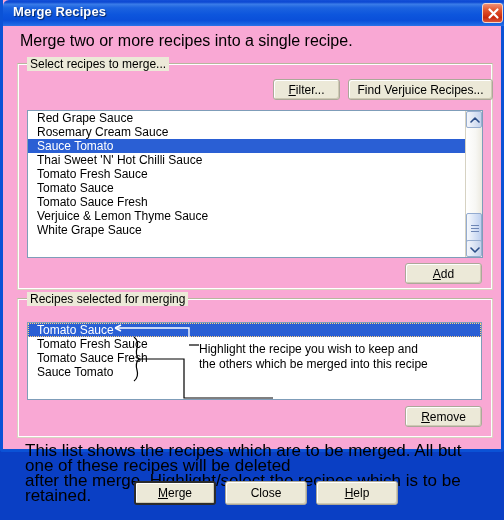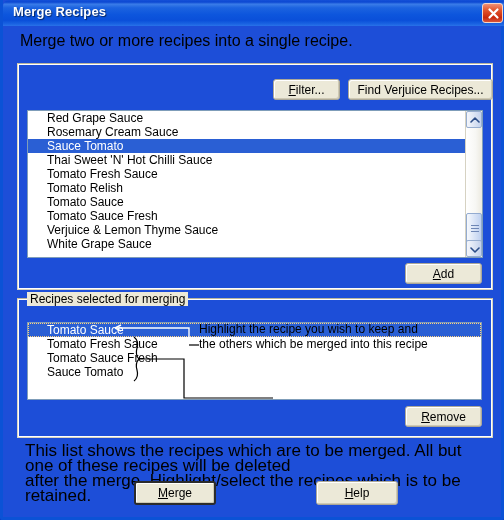--- a/index.html
+++ b/index.html
@@ -3,23 +3,23 @@
 <meta charset="utf-8">
 <style>
   html,body{margin:0;padding:0;}
   body{
     width:504px;height:520px;overflow:hidden;
     font-family:"Liberation Sans", sans-serif;
     font-size:12px;
     background:#0a3fc4;
   }
   .window{
-    position:absolute;left:0;top:0;width:504px;height:520px;
-    box-sizing:border-box;
-    background:#1d4ed8;
+    position:absolute;left:0;top:0;width:504px;height:452px;
+    box-sizing:border-box;
+    background:#f9a8d4;
     border:3px solid #0b52d6;
     border-top:none;
     border-radius:0 0 3px 3px;
   }
   
   .titlebar{
     position:absolute;left:0;top:0;width:504px;height:26px;
     background:linear-gradient(to bottom,
       #1450d8 0%, #0c48d2 8%, #3a7ce8 16%, #1c63e0 30%,
       #0d56dd 55%, #0a4fd9 78%, #1a63e2 92%, #2a72e8 100%);
@@ -101,21 +101,21 @@
     border:1px solid #7f9db9;
     box-sizing:border-box;
     overflow:hidden;
   }
   #lb1{left:24px;top:110px;width:456px;height:148px;}
   #lb2{left:24px;top:322px;width:455px;height:78px;}
   .list-items{position:absolute;left:0;top:0;right:0;}
   #lb1 .list-items{right:17px;}
   .row{
     height:14px;line-height:14px;
-    padding-left:19px;
+    padding-left:9px;
     font-size:12px;color:#000;
     white-space:nowrap;overflow:hidden;
     cursor:default;
   }
   .row.selected{
     background:#2a5fd4;
     color:#ffffff;
   }
   #lb2 .row.selected{
     outline:1px dotted #ffd27f;
@@ -153,21 +153,21 @@
   }
   .sb-grip{position:absolute;left:4px;top:50%;margin-top:-4px;width:8px;height:8px;}
   .sb-grip i{display:block;height:1px;background:#6d86b5;margin-bottom:2px;}
   
   .annot{
     position:absolute;
     font-size:12px;color:#000;
     white-space:nowrap;
     line-height:15px;
   }
-  #annot-text{left:196px;top:322px;}
+  #annot-text{left:196px;top:342px;}
   .annot-svg{position:absolute;left:0;top:0;pointer-events:none;}
   
   .note{
     position:absolute;left:22px;top:443px;width:460px;
     font-size:17px;color:#000;line-height:15px;
   }
 </style>
 </head>
 <body>
 
@@ -180,32 +180,32 @@
         <path d="M3.5 3.5 L11.5 11.5 M11.5 3.5 L3.5 11.5" stroke="#ffffff" stroke-width="2.2" stroke-linecap="round"></path>
       </svg>
     </div>
   </div>
 
   <div class="intro">Merge two or more recipes into a single recipe.</div>
 
   <div class="groupbox" id="gb1">
     <div class="group-inner"></div>
   </div>
+  <div class="group-label" style="position:absolute;left:24px;top:57px;">Select recipes to merge...</div>
 
   <div class="btn" id="btn-filter"><u>F</u>ilter...</div>
   <div class="btn" id="btn-findsimilar">Find Verjuice Recipes...</div>
 
   <div class="listbox" id="lb1">
     <div class="list-items" id="lb1-items">
         <div class="row">Red Grape Sauce</div>
         <div class="row">Rosemary Cream Sauce</div>
         <div class="row selected">Sauce Tomato</div>
         <div class="row">Thai Sweet 'N' Hot Chilli Sauce</div>
         <div class="row">Tomato Fresh Sauce</div>
-        <div class="row">Tomato Relish</div>
         <div class="row">Tomato Sauce</div>
         <div class="row">Tomato Sauce Fresh</div>
         <div class="row">Verjuice &amp; Lemon Thyme Sauce</div>
         <div class="row">White Grape Sauce</div>
       </div>
     <div class="scrollbar">
       <div class="sb-btn sb-up">
         <svg width="10" height="7" viewBox="0 0 10 7">
           <path d="M1 5 L5 1 L9 5" stroke="#2b4d88" stroke-width="1.6" fill="none" stroke-linecap="round" stroke-linejoin="round"></path>
         </svg>
@@ -259,15 +259,16 @@
   </div>
 
   <div class="btn" id="btn-remove"><u>R</u>emove</div>
 
   <div class="note">
     <div>This list shows the recipes which are to be merged.  All but one of these recipes will be deleted</div>
     <div>after the merge.  Highlight/select the recipes which is to be retained.</div>
   </div>
 
   <div class="btn default" id="btn-merge"><u>M</u>erge</div>
+  <div class="btn" id="btn-close">Close</div>
   <div class="btn" id="btn-help"><u>H</u>elp</div>
 
 </div>
 
 </body></html>

